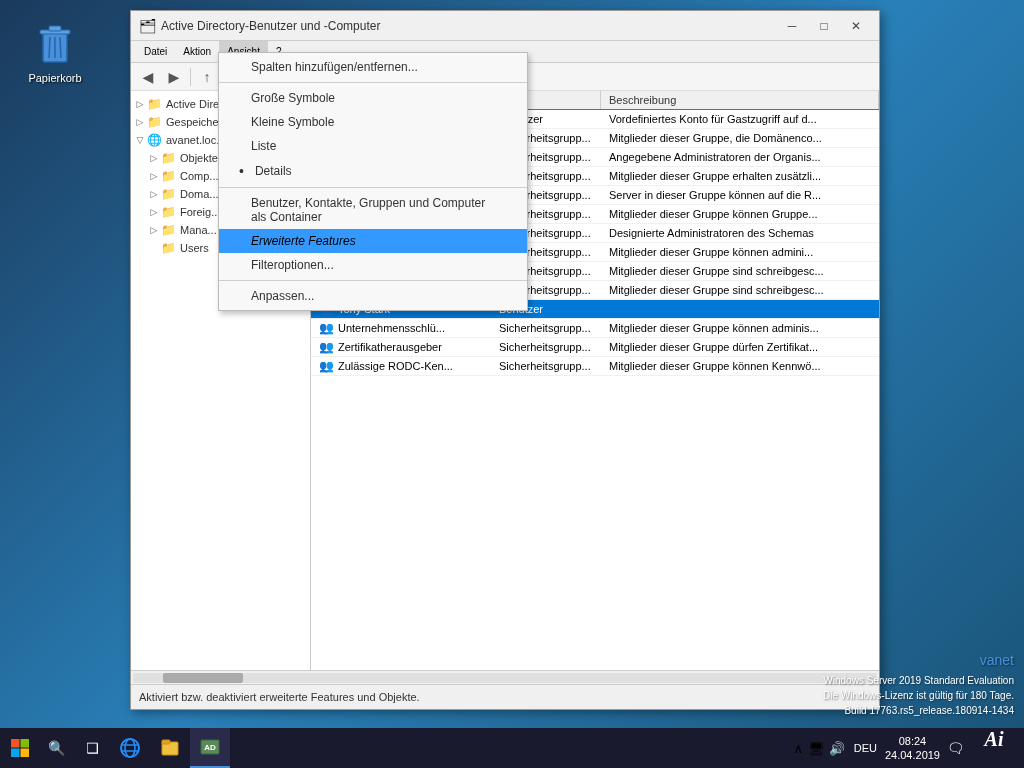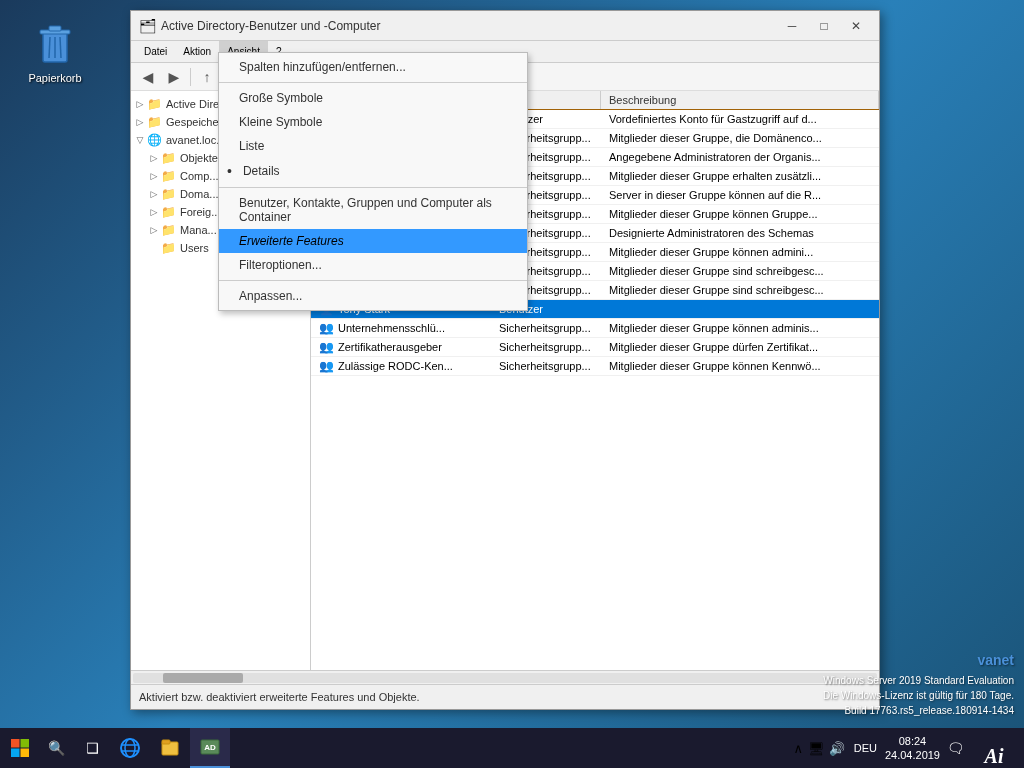--- a/index.html
+++ b/index.html
@@ -386,21 +386,21 @@
       top: 52px;
       left: 218px;
       width: 310px;
       background: #f8f8f8;
       border: 1px solid #bbb;
       box-shadow: 2px 3px 6px rgba(0,0,0,0.25);
       z-index: 300;
       padding: 2px 0;
     }
     .dropdown-item {
-      padding: 5px 20px;
+      padding: 5px 32px;
       font-size: 12px;
       cursor: pointer;
       color: #333;
       display: flex;
       align-items: center;
       gap: 5px;
     }
     .dropdown-item.highlighted {
       background: #3399ff;
       color: #000000;
@@ -441,21 +441,21 @@
     .watermark-logo {
       display: flex;
       align-items: center;
       justify-content: flex-end;
       gap: 5px;
       margin-bottom: 2px;
     }
     .net-logo {
       font-size: 14px;
       color: #4a90d9;
-      font-weight: bold;
+      font-weight: normal;
     }
   </style>
 </head>
 <body>
 
 <div class="desktop">
 
   <div class="desktop-icon">
     <div class="icon-img" style="display:flex;align-items:center;justify-content:center;">
       <svg width="40" height="44" viewBox="0 0 40 44">
@@ -744,18 +744,18 @@
       <span class="tray-icon">🖥</span>
       <span class="tray-icon">🔊</span>
     </div>
     <div class="tray-lang">DEU</div>
     <div class="tray-time">
       <span>08:24</span>
       <span>24.04.2019</span>
     </div>
     <div class="tray-notification">🗨</div>
 
-    <div style="width:60px;height:40px;display:flex;align-items:flex-end;justify-content:center;">
+    <div style="width:60px;height:40px;display:flex;align-items:flex-start;justify-content:center;">
       <span style="font-size:20px;font-style:italic;font-weight:bold;color:white;font-family:Georgia,serif;">Ai</span>
     </div>
   </div>
 
 </div>
 
 </body></html>

